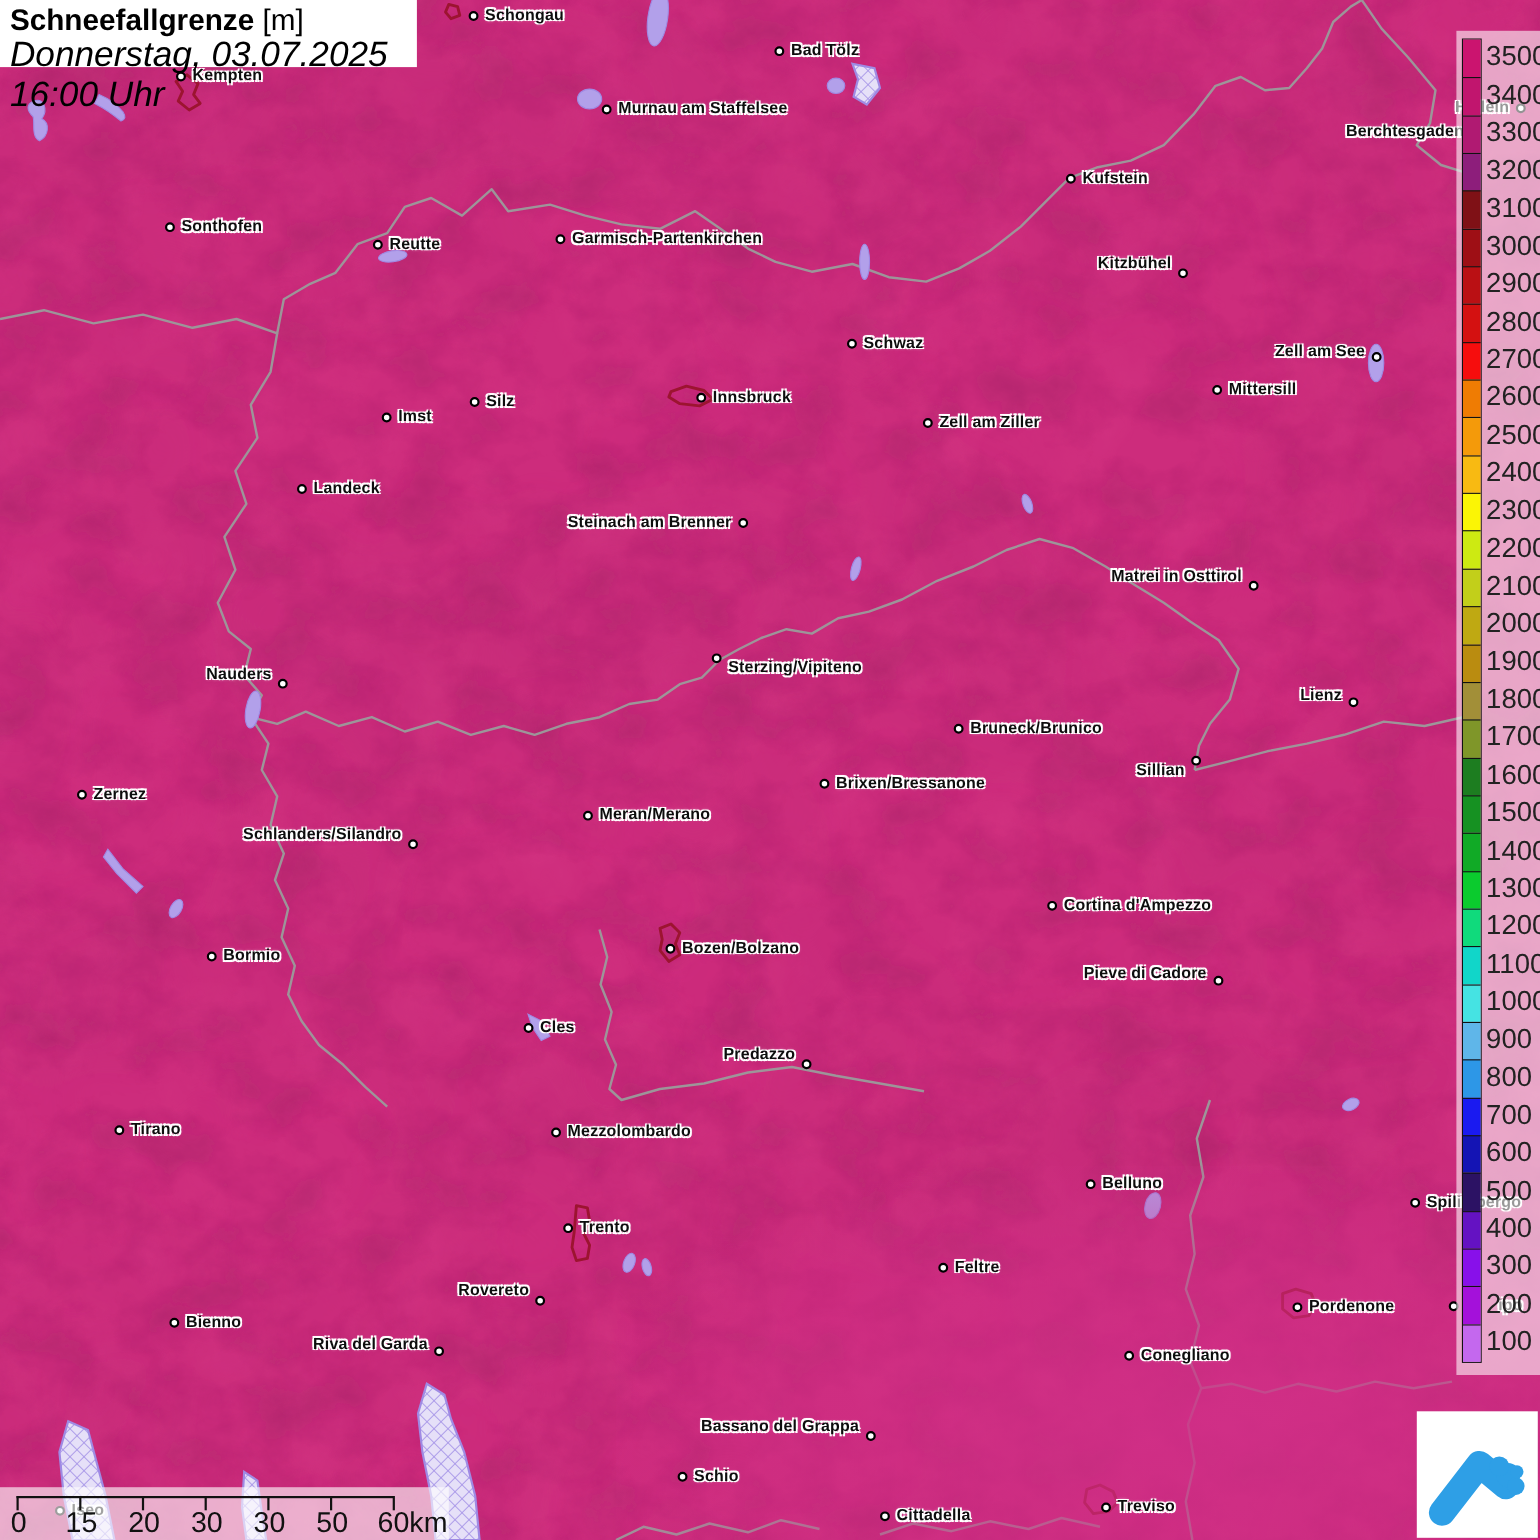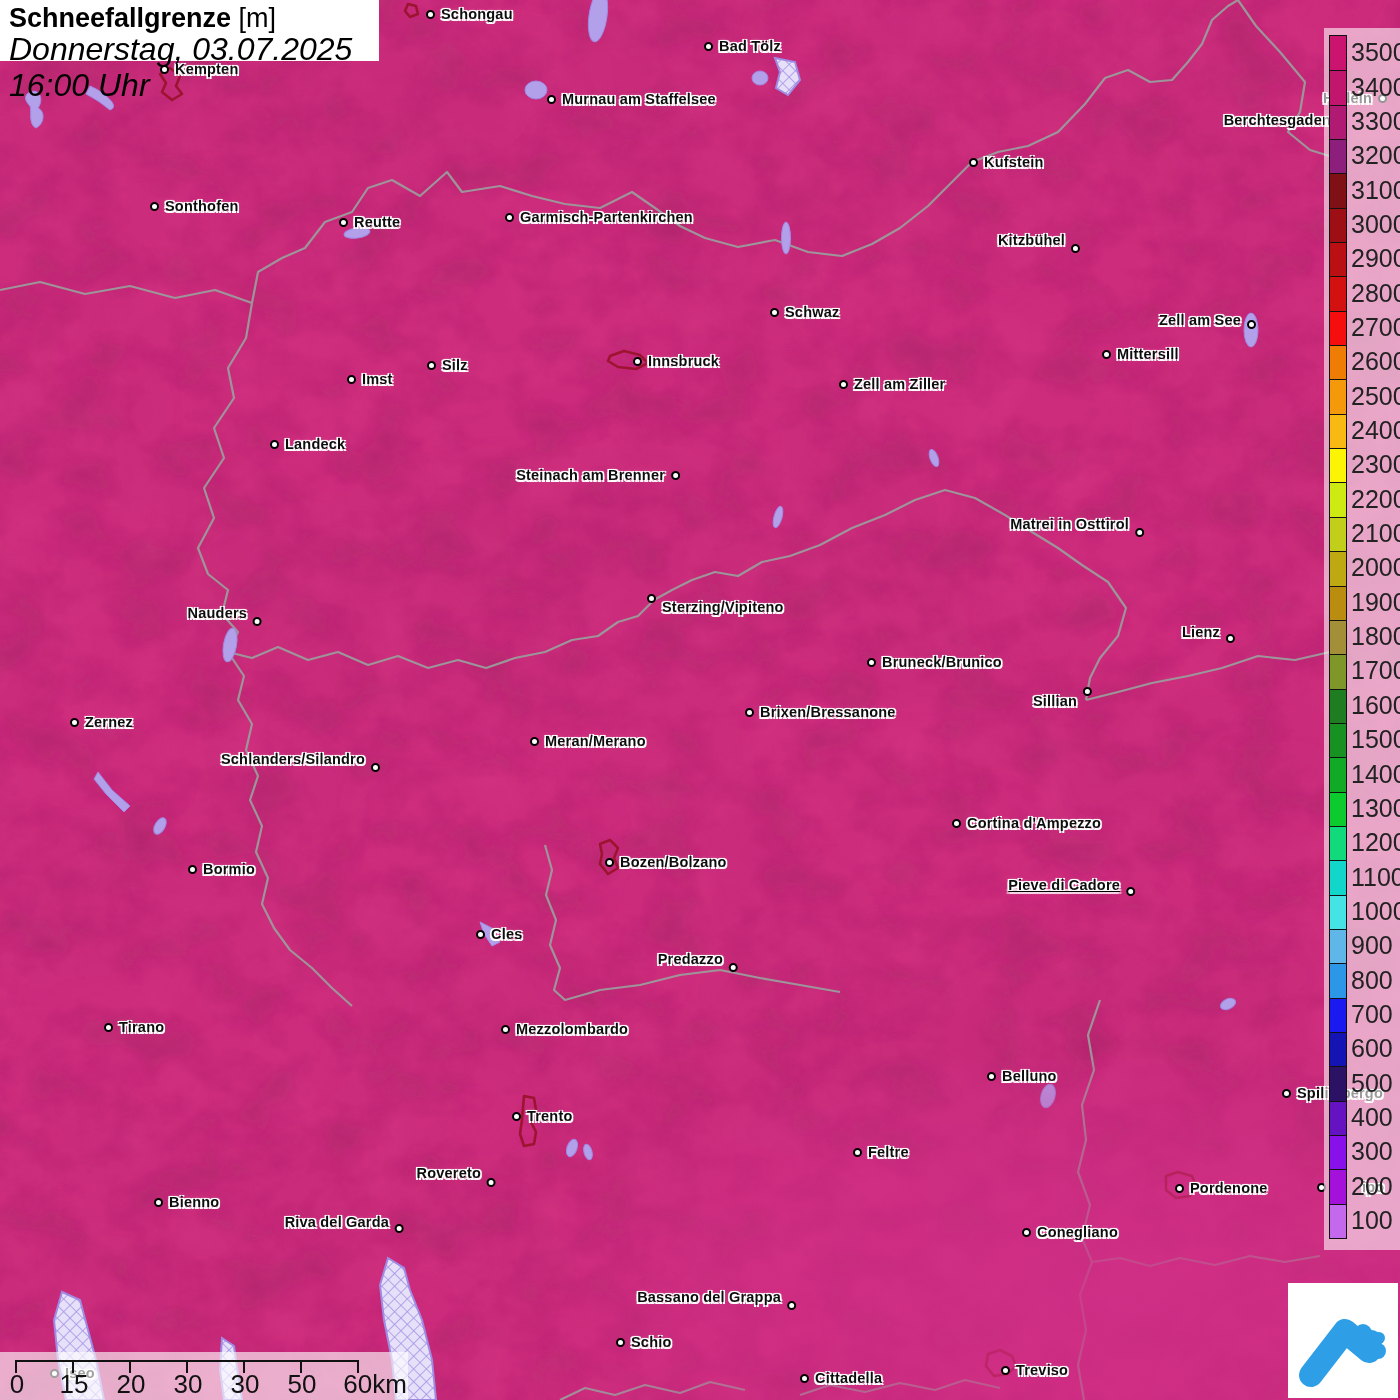--- a/index.html
+++ b/index.html
@@ -266,21 +266,21 @@
         <span class="clabel">Cortina d'Ampezzo</span>
       </div>
       <div class="city" style="left: 613px; top: 862px;">
         <span class="dot"></span>
         <span class="clabel">Bozen/Bolzano</span>
       </div>
       <div class="city" style="left: 196px; top: 869px;">
         <span class="dot"></span>
         <span class="clabel">Bormio</span>
       </div>
-      <div class="city left" style="left: 1126px; top: 891px; text-decoration: underline;">
+      <div class="city left" style="left: 1103px; top: 891px;">
         <span class="clabel" style="top: -6px;">Pieve di Cadore</span>
         <span class="dot"></span>
       </div>
       <div class="city" style="left: 484px; top: 934px;">
         <span class="dot"></span>
         <span class="clabel">Cles</span>
       </div>
       <div class="city left" style="left: 729px; top: 967px;">
         <span class="clabel" style="top: -8px;">Predazzo</span>
         <span class="dot"></span>

